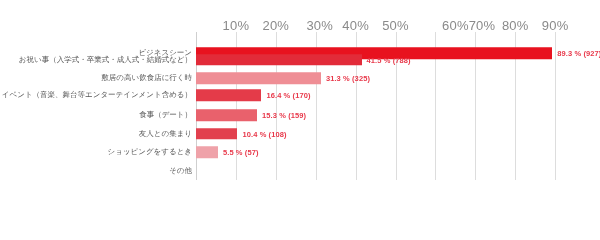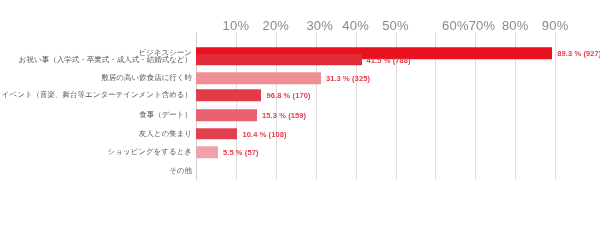--- a/index.html
+++ b/index.html
@@ -163,21 +163,21 @@
         <div class="cat-label" style="color: rgb(85, 85, 85); margin-left: 24px;">敷居の高い飲食店に行く時</div>
         <div class="bar-track">
           <div class="bar" style="width: 124.887px; background: rgb(239, 142, 149);"></div>
           <span class="bar-value" style="left: 129.887px; color: rgb(232, 56, 74);">31.3 % (325)</span>
         </div>
       </div>
       <div class="bar-row" style="top: 54px; height: 18.5px;">
         <div class="cat-label" style="color: rgb(85, 85, 85);">イベント（音楽、舞台等エンターテインメント含める）</div>
         <div class="bar-track">
           <div class="bar" style="width: 65.436px; background: rgb(228, 59, 73);"></div>
-          <span class="bar-value" style="left: 70.436px; color: rgb(232, 56, 74);">96.8 % (170)</span>
+          <span class="bar-value" style="left: 70.436px; color: rgb(232, 56, 74);">16.4 % (170)</span>
         </div>
       </div>
       <div class="bar-row" style="top: 74px; height: 18.5px;">
         <div class="cat-label" style="color: rgb(85, 85, 85);">食事（デート）</div>
         <div class="bar-track">
           <div class="bar" style="width: 61.047px; background: rgb(233, 97, 108);"></div>
           <span class="bar-value" style="left: 66.047px; color: rgb(232, 56, 74);">15.3 % (159)</span>
         </div>
       </div>
       <div class="bar-row" style="top: 92.5px; height: 18.5px;">

